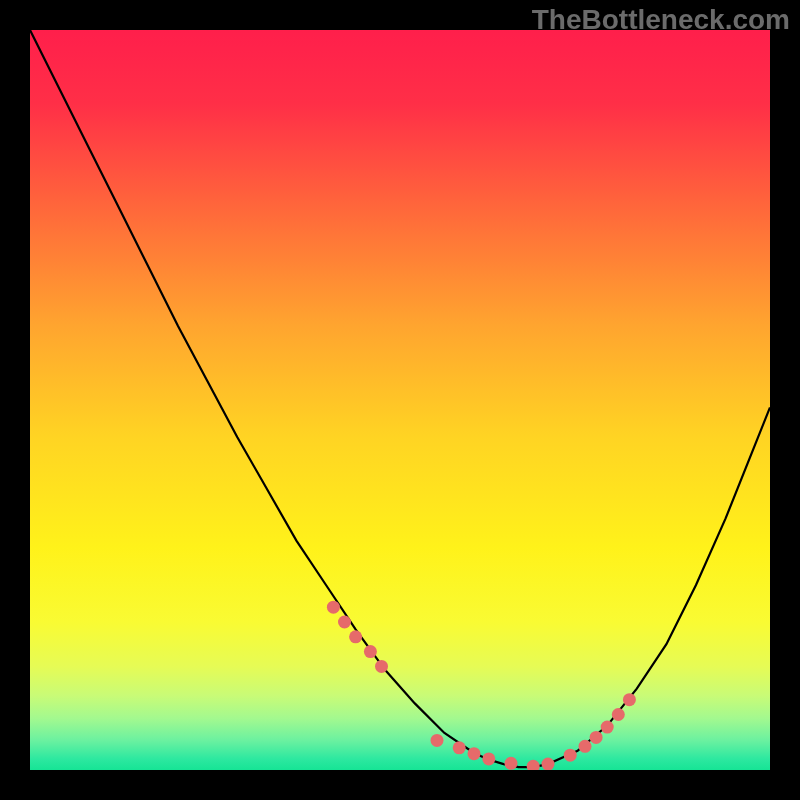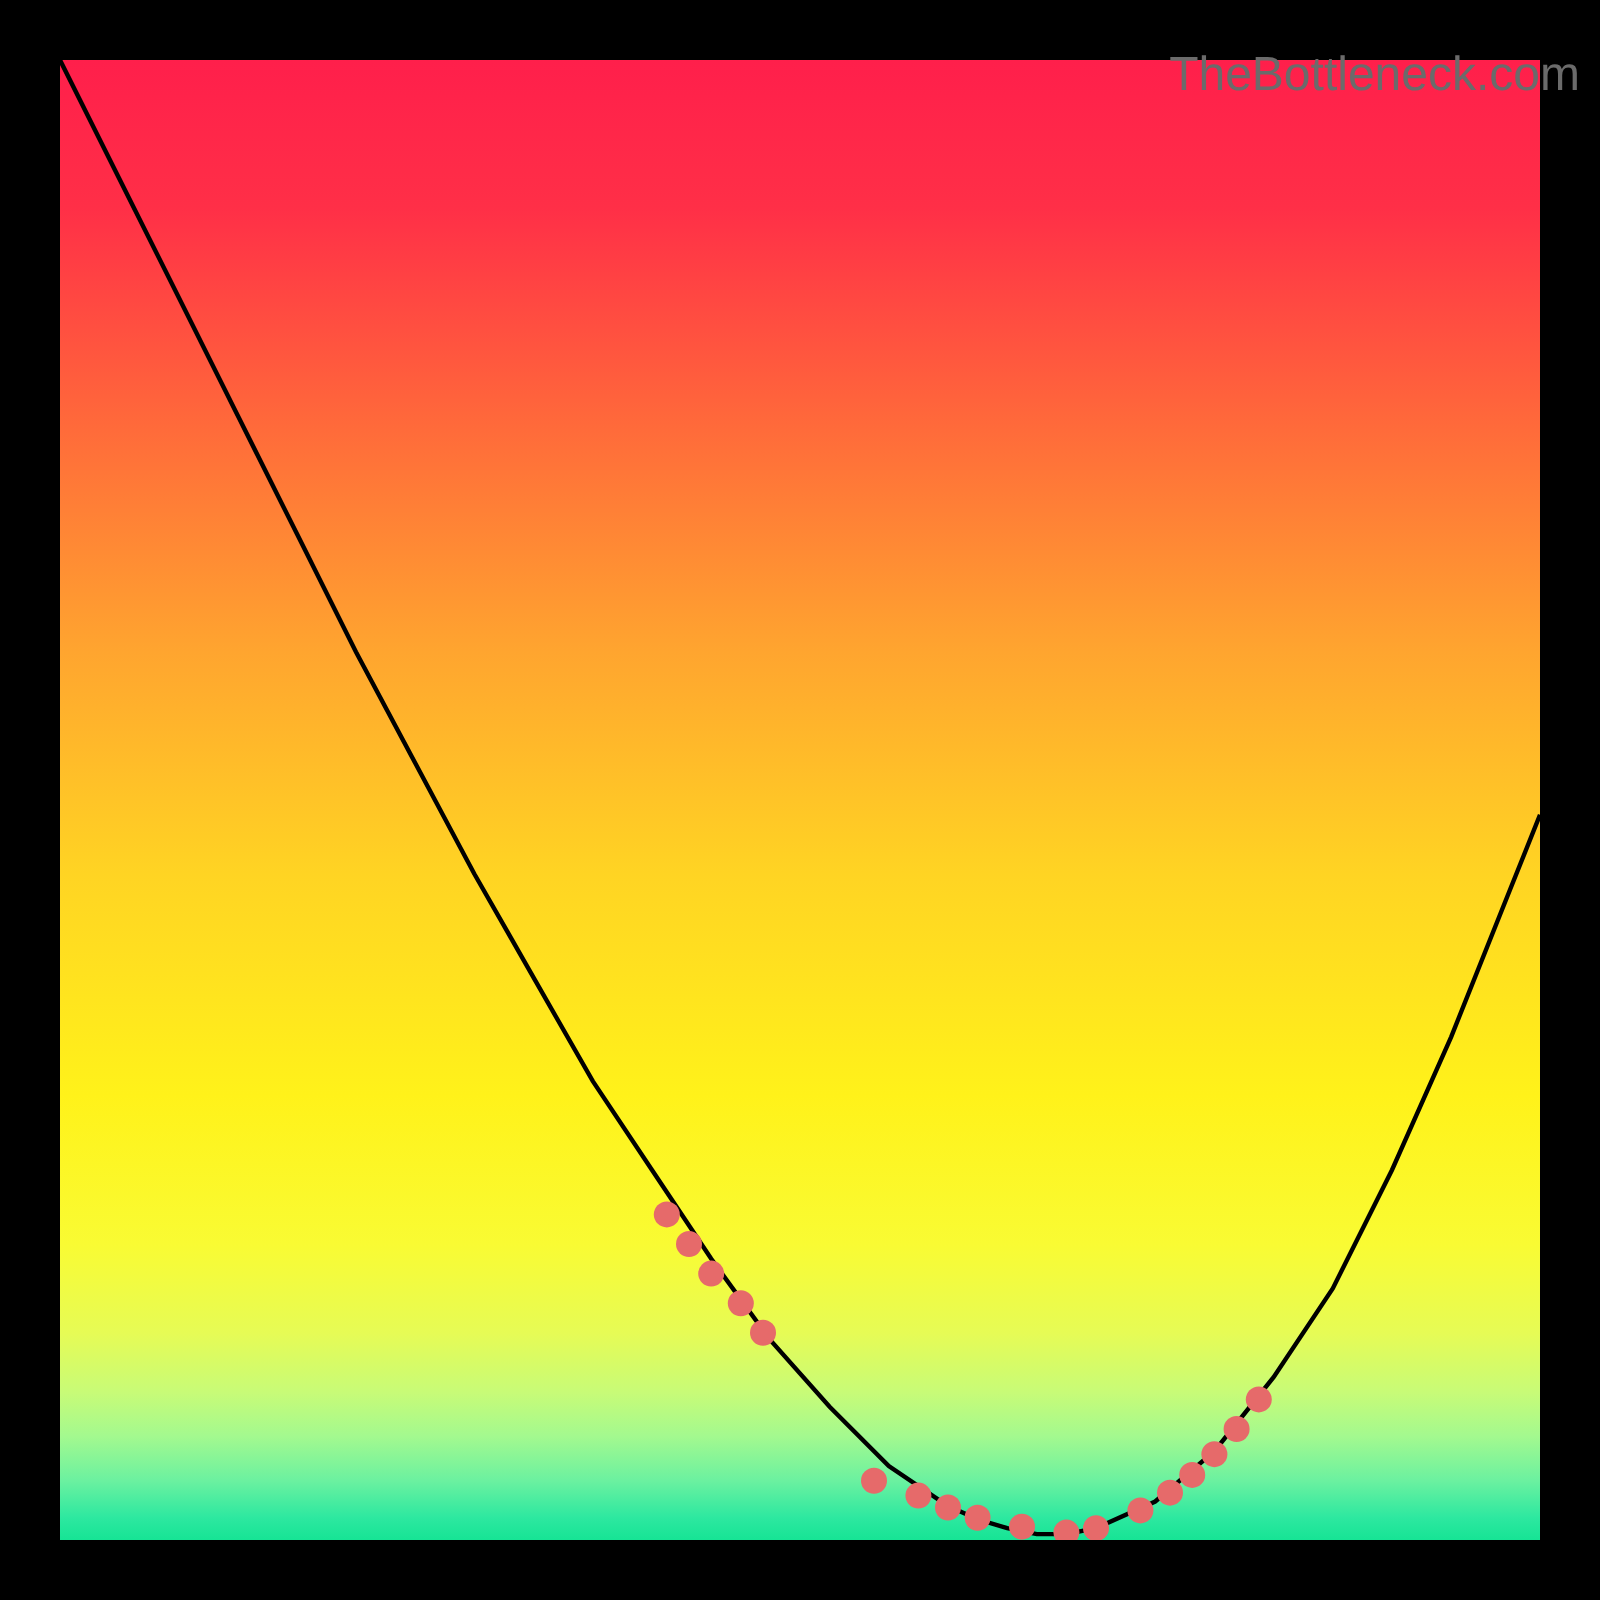--- a/index.html
+++ b/index.html
@@ -10,24 +10,23 @@
     background: #000;
     position: relative;
     overflow: hidden;
     font-family: Arial, Helvetica, sans-serif;
   }
   .watermark {
     position: absolute;
     top: 4px;
     right: 10px;
     color: #6b6b6b;
-    font-size: 24px;
-    font-weight: 400;
+    font-size: 28px;
+    font-weight: 700;
     z-index: 10;
-    margin-top: 20px;
   }
   .frame {
     position: absolute;
     left: 30px;
     top: 30px;
     width: 740px;
     height: 740px;
     background: #000;
   }
   .plot {

